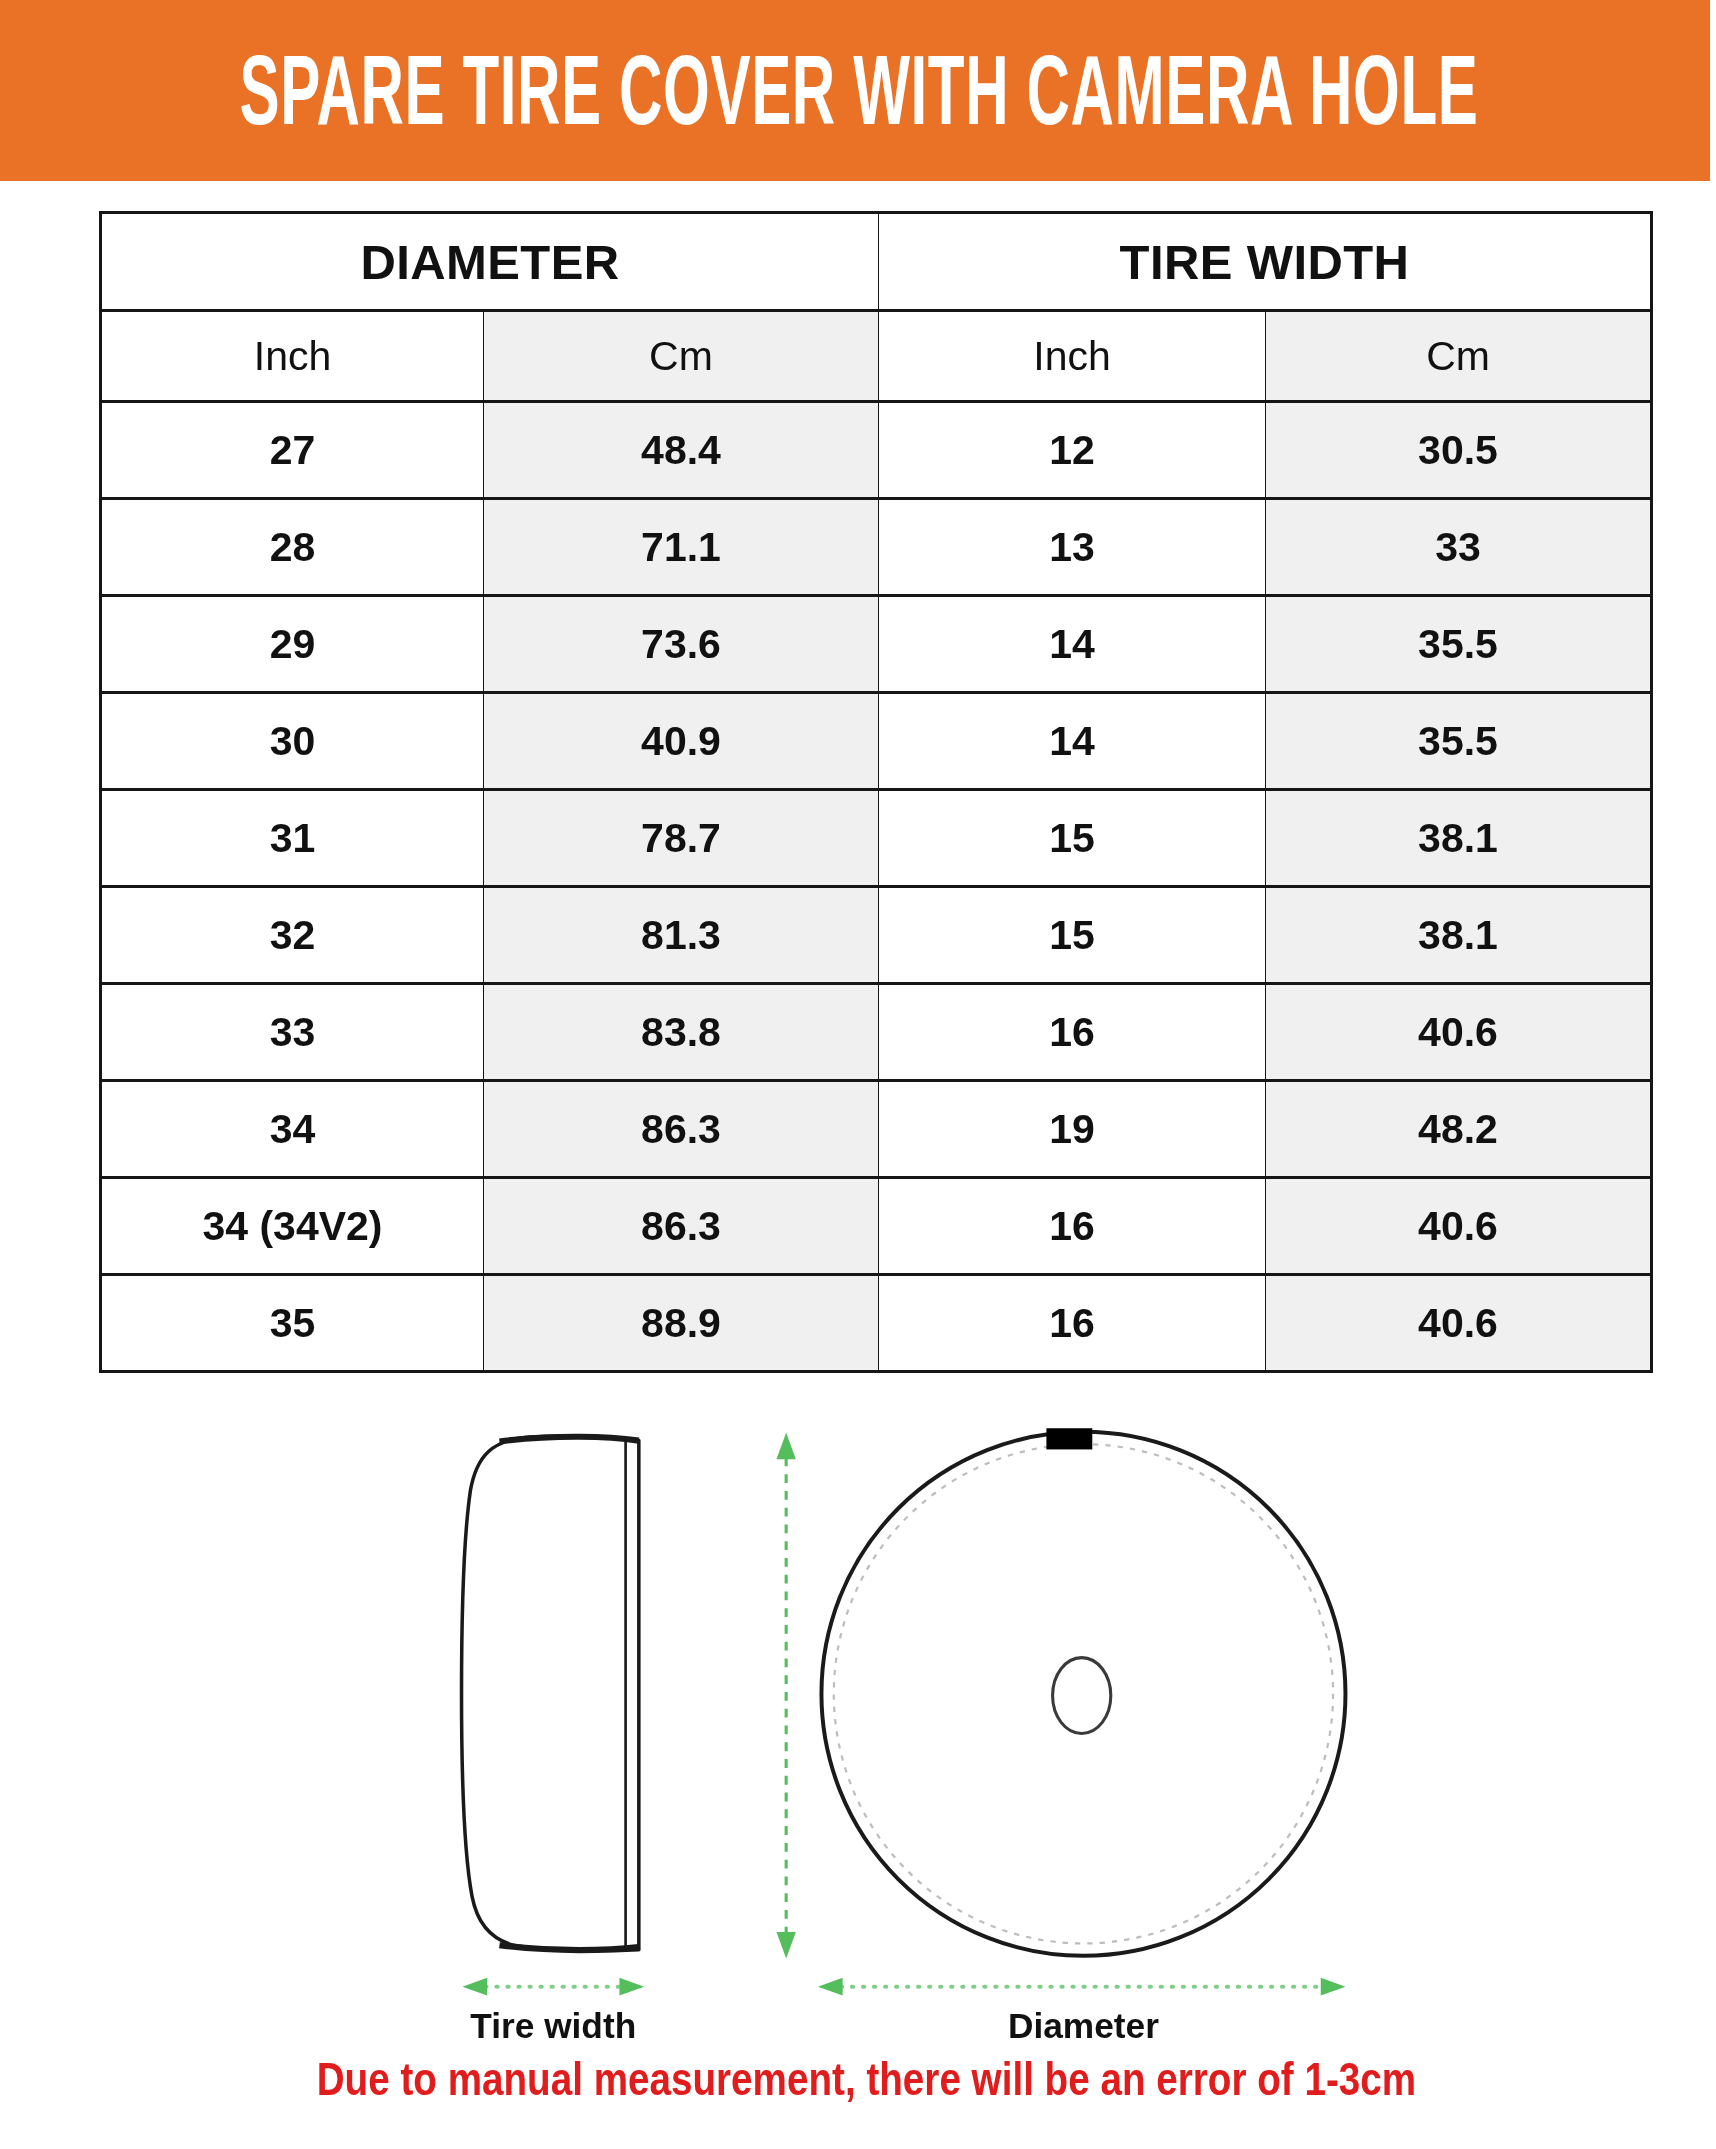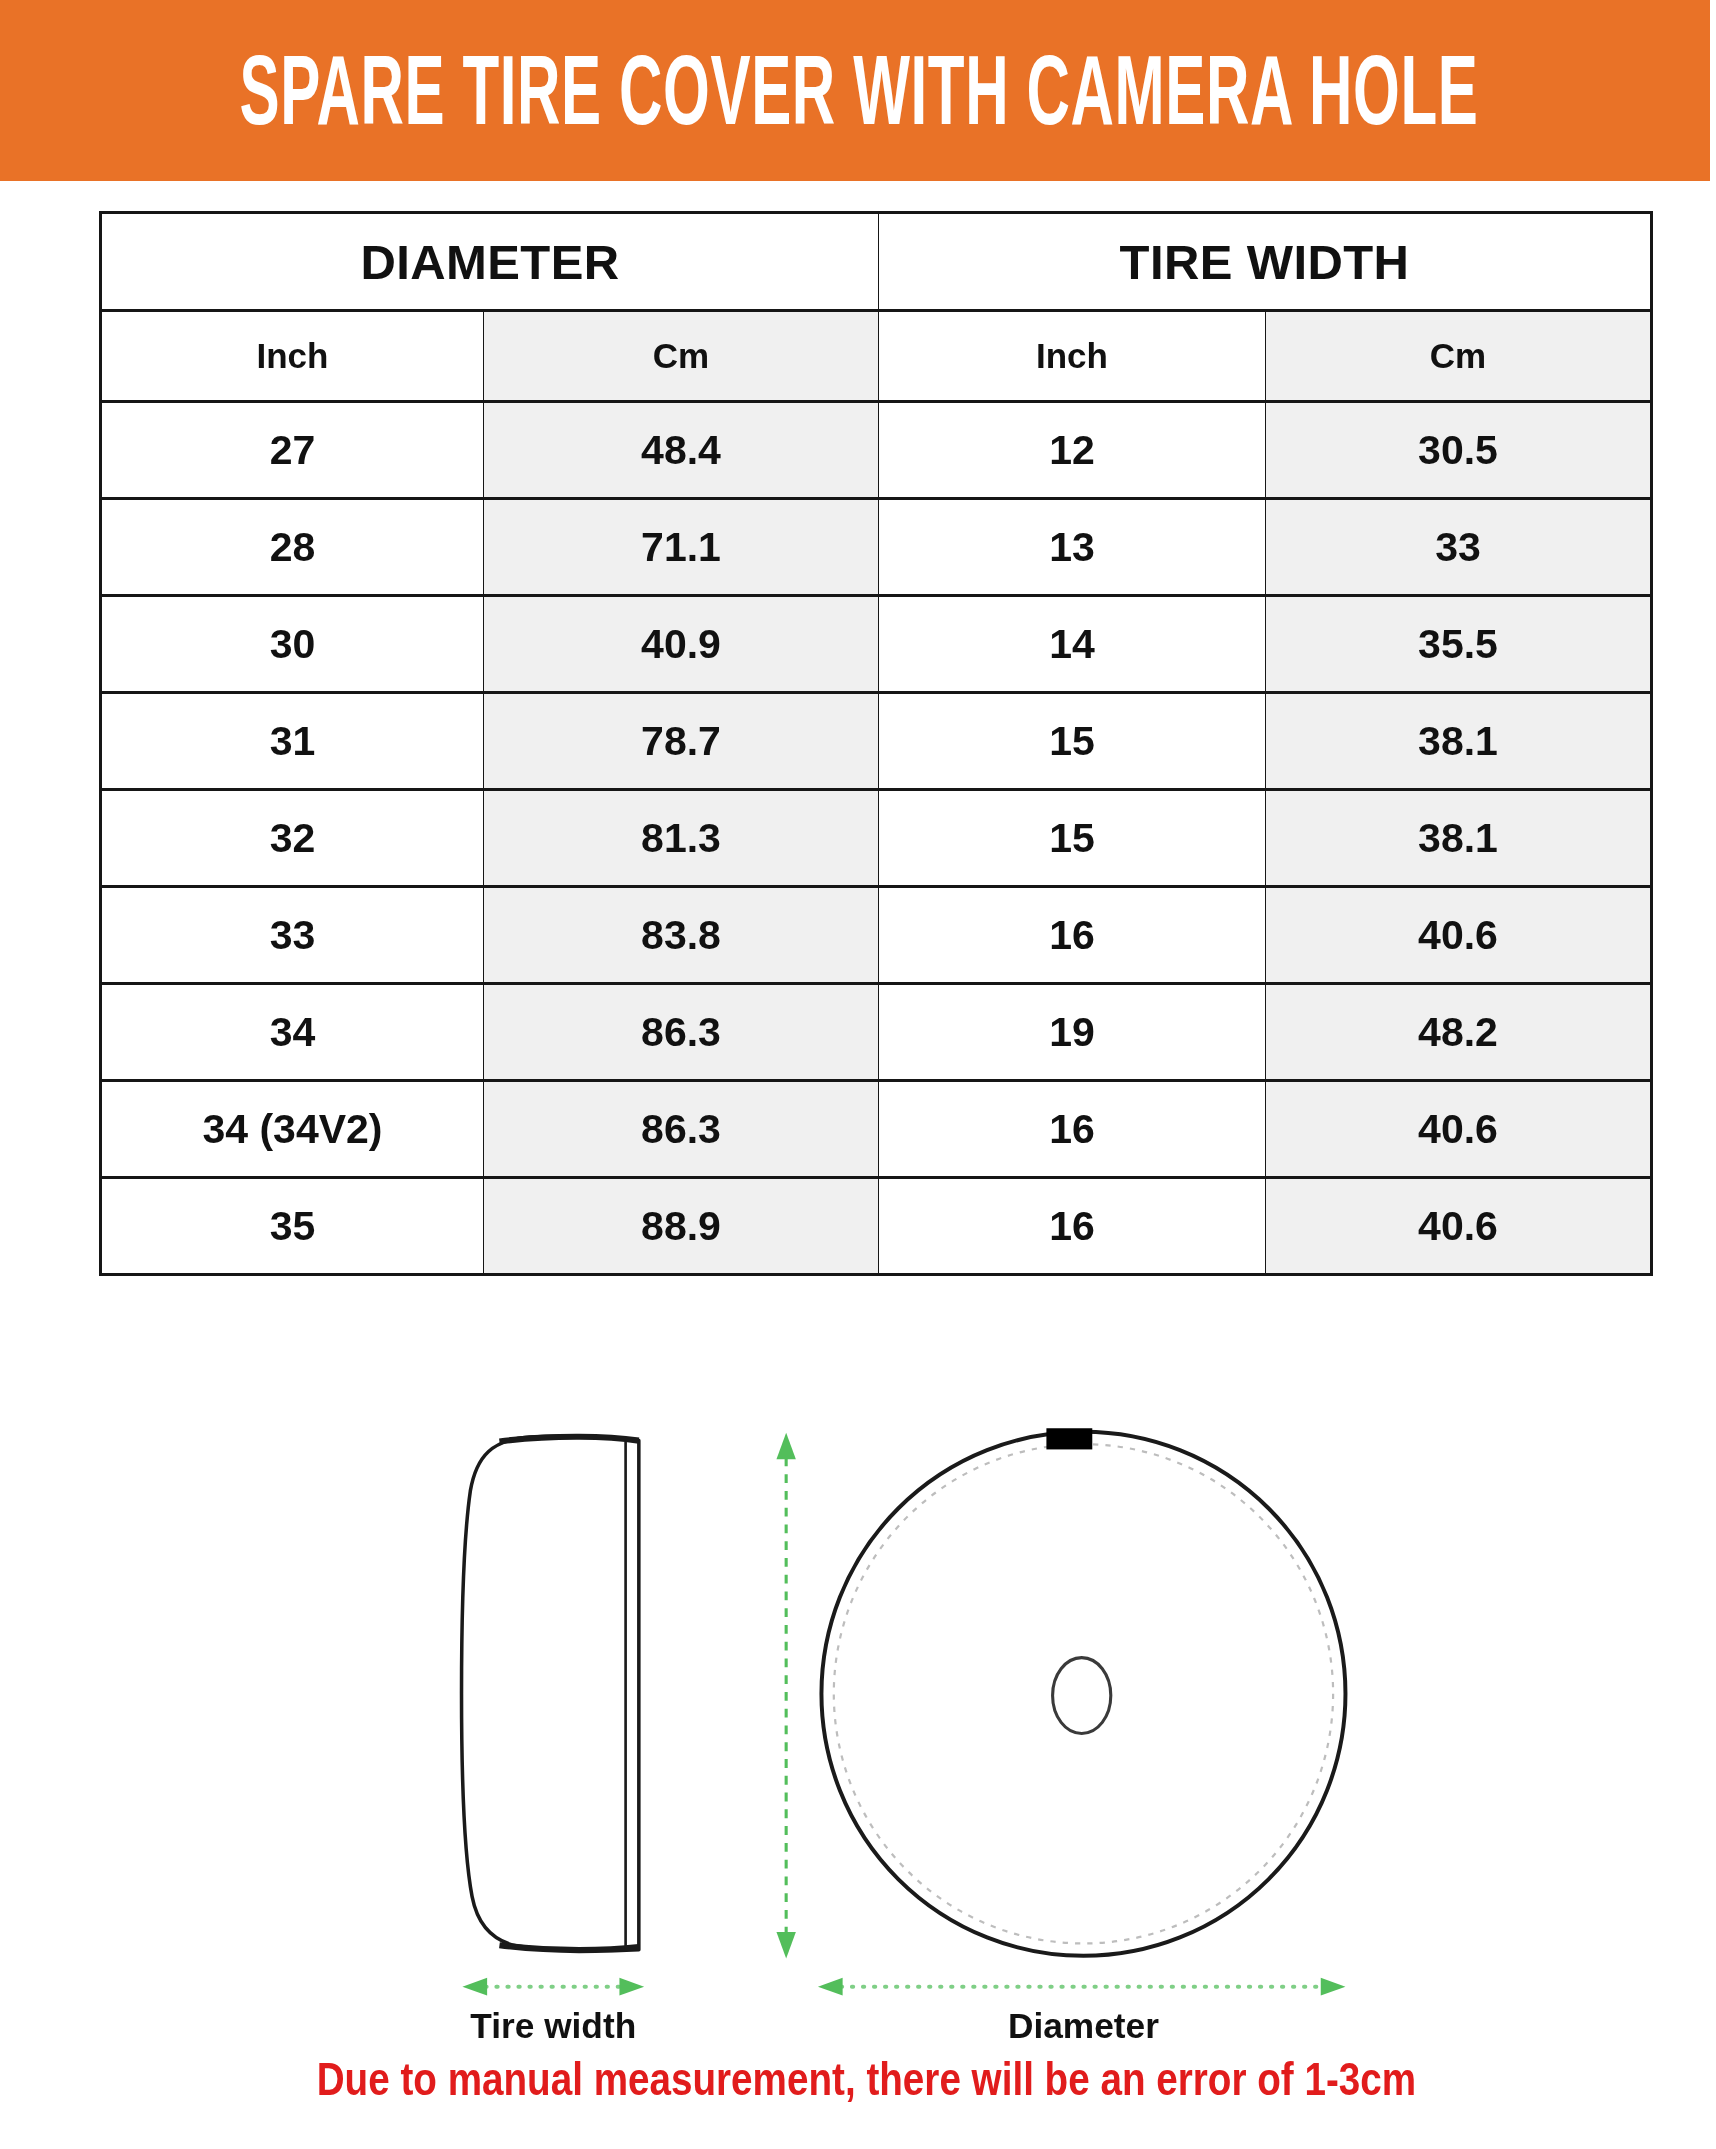--- a/index.html
+++ b/index.html
@@ -61,22 +61,22 @@
   table{border:3.5px solid var(--line);}
   tr.group-row{height:98px;}
   tr.sub-row{height:91px;}
   tbody tr{height:97px;margin-left:20px;}
   th.group{
     font-size:49px;
     font-weight:700;
     letter-spacing:0.4px;
   }
   th.sub{
-    font-size:35px;
-    font-weight:700;
+    font-size:41px;
+    font-weight:400;
   }
   td{
     font-size:41px;
     font-weight:700;
   }
   .gray{background:var(--cm-bg);}
 
   
   .diagram{
     position:absolute;left:0px;top:0px;
@@ -141,20 +141,26 @@
             <td>12</td>
             <td class="gray">30.5</td>
           </tr>
           <tr>
             <td>28</td>
             <td class="gray">71.1</td>
             <td>13</td>
             <td class="gray">33</td>
           </tr>
           <tr>
+            <td>29</td>
+            <td class="gray">73.6</td>
+            <td>14</td>
+            <td class="gray">35.5</td>
+          </tr>
+          <tr>
             <td>30</td>
             <td class="gray">40.9</td>
             <td>14</td>
             <td class="gray">35.5</td>
           </tr>
           <tr>
             <td>31</td>
             <td class="gray">78.7</td>
             <td>15</td>
             <td class="gray">38.1</td>

